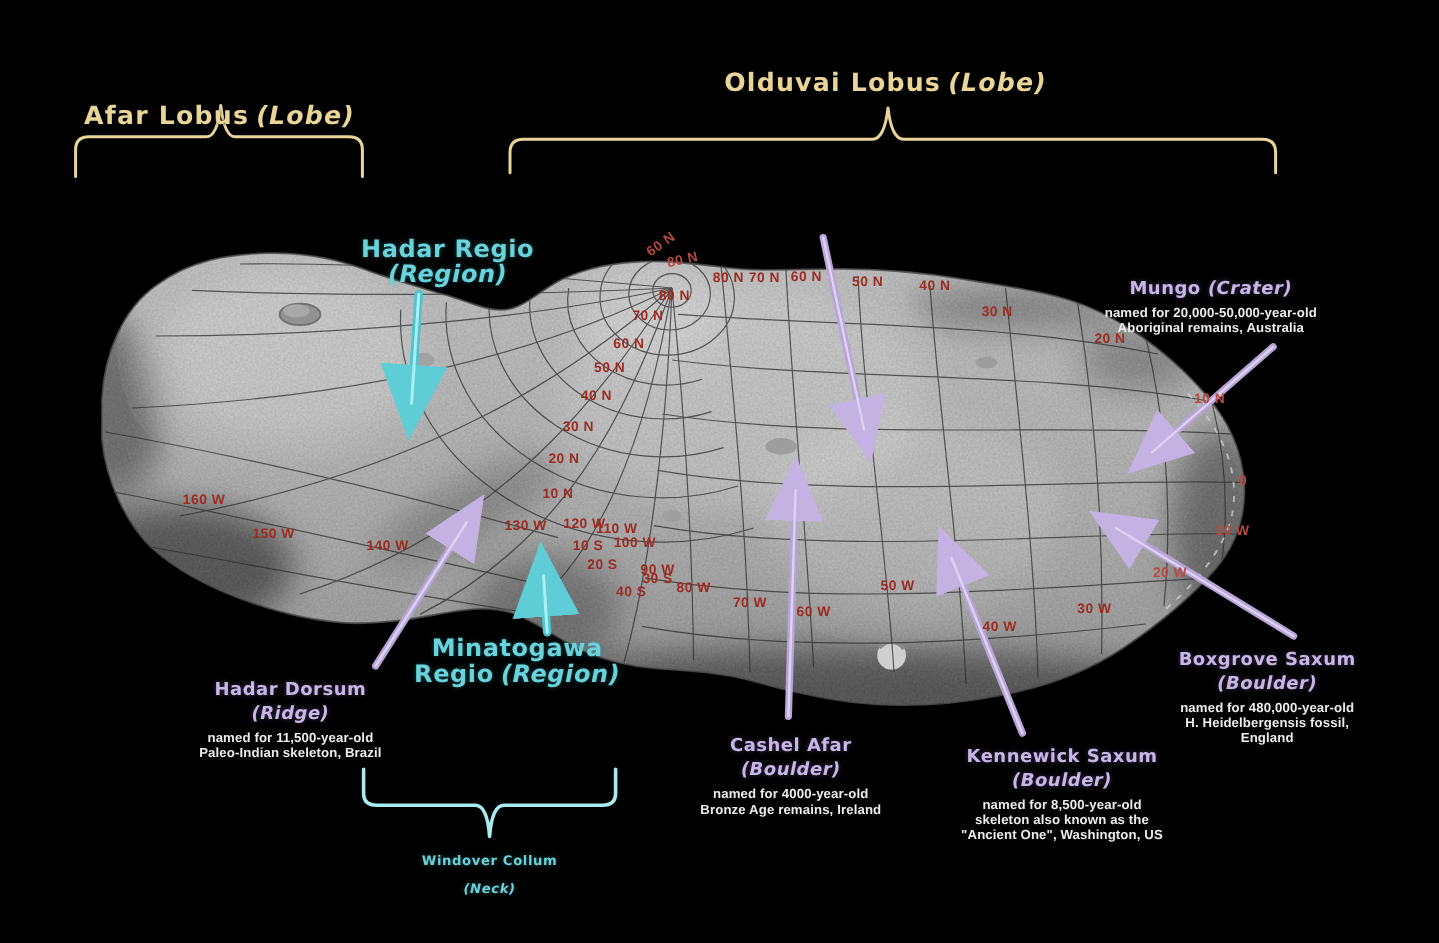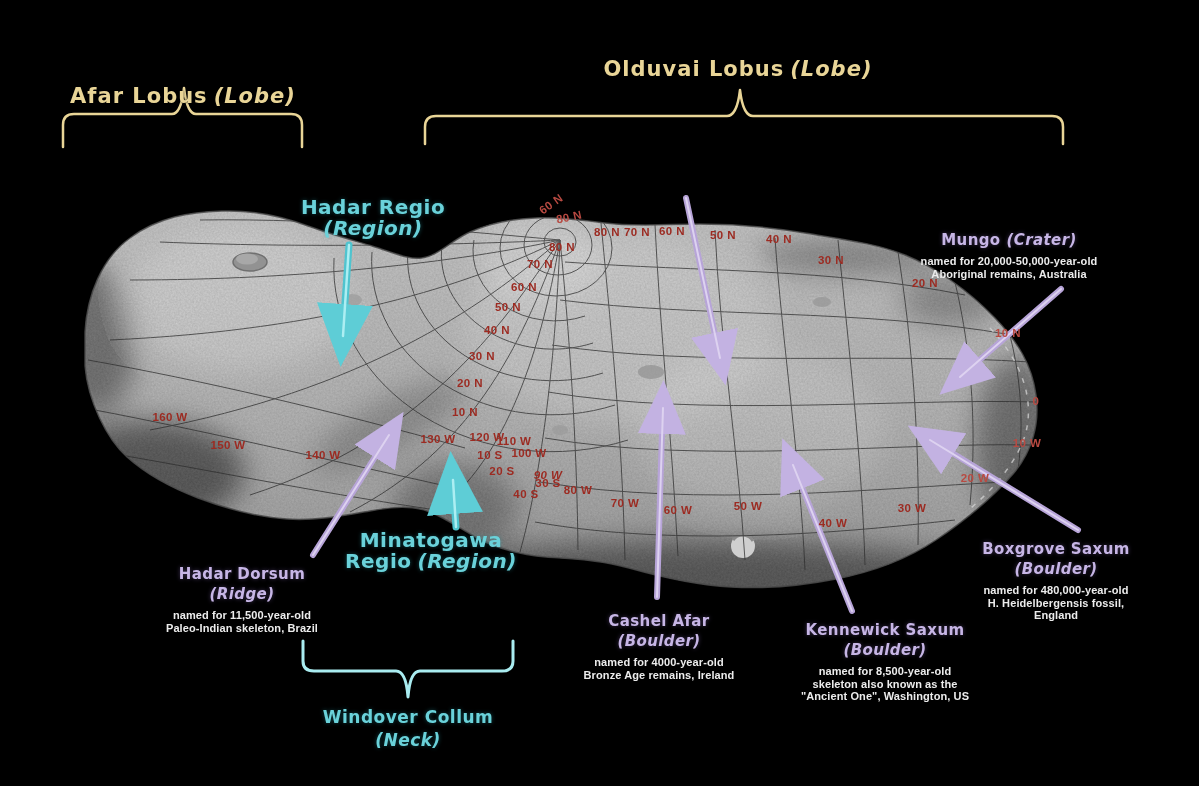--- a/index.html
+++ b/index.html
@@ -9,21 +9,21 @@
   svg{position:absolute;left:0;top:0;}
 
   .ann{position:absolute;transform:translateX(-50%);text-align:center;white-space:nowrap;}
   .it{font-style:italic;}
   .sfx{font-style:italic;margin-left:6px;}
 
   .lobe{font-weight:700;font-size:21px;letter-spacing:1px;color:var(--khaki);
         text-shadow:0 0 2px rgba(0,0,0,.9);}
   .region{font-weight:700;font-size:20px;letter-spacing:.5px;color:var(--cyan);
         line-height:21px;text-shadow:0 0 4px rgba(40,160,170,.45);}
-  .neck{font-size:17px;line-height:23px;}
+  .neck{font-size:11px;line-height:23px;}
   .feature .fname{font-weight:700;font-size:15px;letter-spacing:.4px;color:var(--lav);
         line-height:20px;text-shadow:0 0 4px rgba(140,110,190,.45);}
   .feature .fdesc{margin-top:5px;font-family:"Liberation Sans",sans-serif;font-weight:700;
         font-size:11px;line-height:12.5px;color:var(--desc);letter-spacing:.1px;}
 
   .coord-layer{position:absolute;left:0;top:0;width:100%;height:100%;pointer-events:none;}
   .coord{position:absolute;transform:translate(-50%,-50%);color:var(--red);
         font-family:"Liberation Sans",sans-serif;font-weight:700;font-size:11.5px;
         letter-spacing:.4px;white-space:nowrap;}
   .coord.bright{color:var(--redBright);}
@@ -192,27 +192,27 @@
       <span class="coord" style="left: 925px; top: 283px;">20 N</span>
       <span class="coord" style="left: 170px; top: 417px;">160 W</span>
       <span class="coord" style="left: 228px; top: 445px;">150 W</span>
       <span class="coord" style="left: 323px; top: 455px;">140 W</span>
       <span class="coord" style="left: 438px; top: 439px;">130 W</span>
       <span class="coord" style="left: 487px; top: 437px;">120 W</span>
       <span class="coord" style="left: 514px; top: 441px;">110 W</span>
       <span class="coord" style="left: 490px; top: 455px;">10 S</span>
       <span class="coord" style="left: 529px; top: 453px;">100 W</span>
       <span class="coord" style="left: 502px; top: 471px;">20 S</span>
-      <span class="coord" style="left: 548px; top: 475px; font-style: italic;">90 W</span>
+      <span class="coord" style="left: 548px; top: 475px;">90 W</span>
       <span class="coord" style="left: 513px; top: 483px; margin-left: 35px;">30 S</span>
       <span class="coord" style="left: 526px; top: 494px;">40 S</span>
       <span class="coord" style="left: 578px; top: 490px;">80 W</span>
       <span class="coord" style="left: 625px; top: 503px;">70 W</span>
       <span class="coord" style="left: 678px; top: 510px;">60 W</span>
-      <span class="coord" style="left: 743px; top: 506px; padding-left: 10px;">50 W</span>
+      <span class="coord" style="left: 743px; top: 489px; padding-left: 10px;">50 W</span>
       <span class="coord" style="left: 833px; top: 523px;">40 W</span>
       <span class="coord" style="left: 912px; top: 508px;">30 W</span>
       <span class="coord bright" style="left: 975px; top: 478px;">20 W</span>
       <span class="coord bright" style="left: 1027px; top: 443px;">10 W</span>
       <span class="coord bright" style="left: 1036px; top: 401px;">0</span>
       <span class="coord bright" style="left: 1008px; top: 333px;">10 N</span>
     </div>
 
   <div class="ann lobe" style="left:183px;top:58px;margin-top:26px;">
     <span>Afar Lobus</span><span class="sfx">(Lobe)</span>

